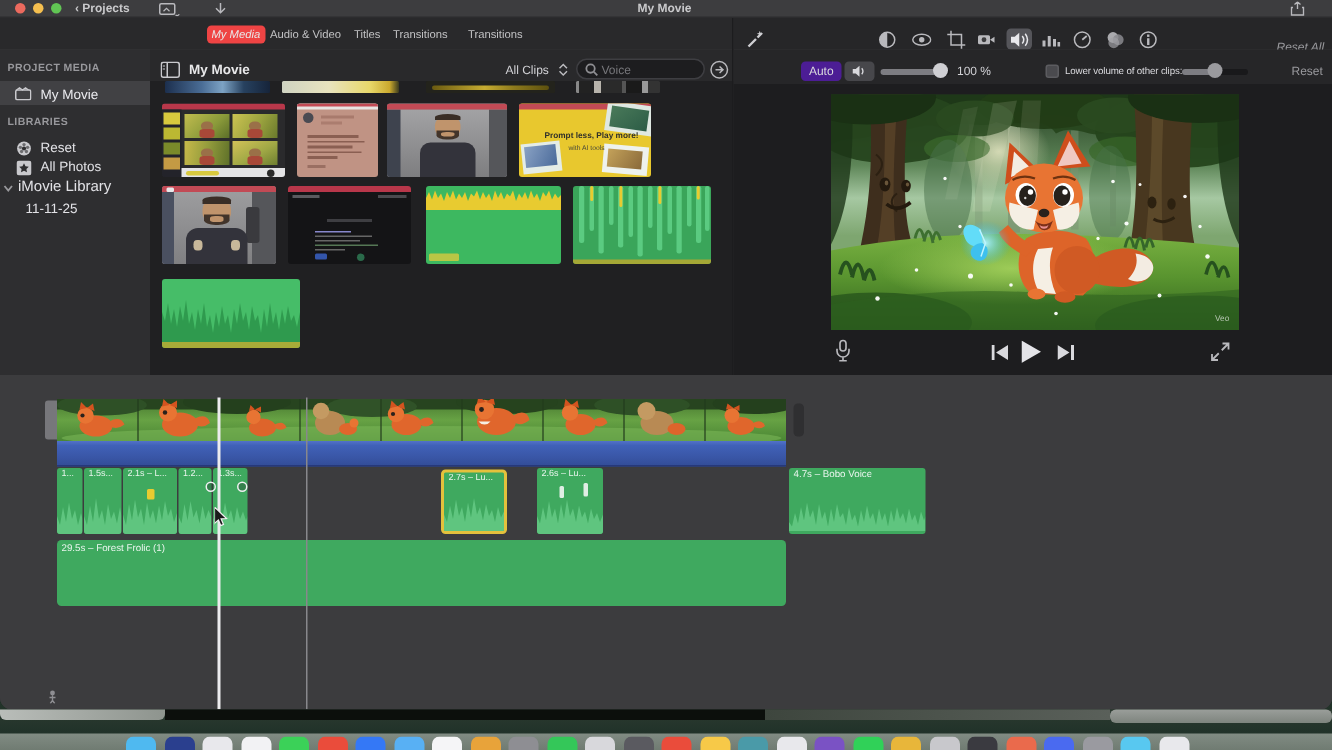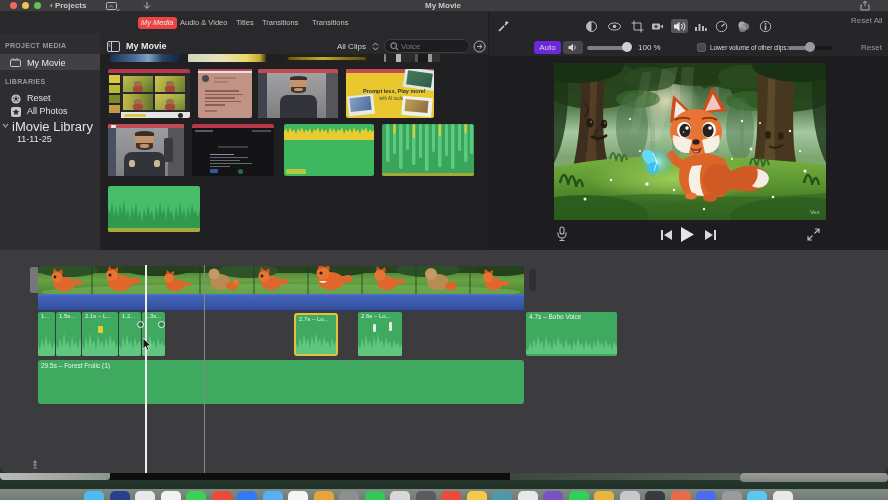--- a/index.html
+++ b/index.html
@@ -99,21 +99,21 @@
       <svg class="abs" style="left:248px;top:8px;" width="14" height="13" viewBox="0 0 14 13">
           <circle cx="5" cy="5" r="3.6" fill="#b9b9bd" opacity="0.9"></circle>
           <circle cx="8.5" cy="6.5" r="3.6" fill="#8a8a8e" opacity="0.85"></circle>
           <circle cx="5.5" cy="8.5" r="3.6" fill="#a0a0a4" opacity="0.7"></circle>
         </svg>
       <svg class="abs" style="left:270px;top:8px;" width="13" height="13" viewBox="0 0 13 13">
           <circle cx="6.5" cy="6.5" r="5.2" fill="none" stroke="#b9b9bd" stroke-width="1"></circle>
           <rect x="5.7" y="3" width="1.6" height="1.6" fill="#b9b9bd"></rect>
           <rect x="5.7" y="5.5" width="1.6" height="4.5" fill="#b9b9bd"></rect>
         </svg>
-      <div class="abs graytxt" style="left:362px;top:4px;font-size:8px;">Reset All</div>
+      <div class="abs graytxt" style="left:362px;top:15px;font-size:8px;font-style:italic;">Reset All</div>
     </div>
     <div id="browhead">
       <svg class="abs" style="left:7px;top:8px;" width="13" height="11" viewBox="0 0 13 11">
           <rect x="0.5" y="0.5" width="12" height="10" rx="1.5" fill="none" stroke="#c9c9cd" stroke-width="1"></rect>
           <line x1="4.5" y1="0.5" x2="4.5" y2="10.5" stroke="#c9c9cd" stroke-width="1"></line>
           <line x1="1.5" y1="3" x2="3" y2="3" stroke="#c9c9cd" stroke-width="0.8"></line>
           <line x1="1.5" y1="5" x2="3" y2="5" stroke="#c9c9cd" stroke-width="0.8"></line>
         </svg>
       <div class="abs" style="left:26px;top:8px;font-size:9px;font-weight:bold;color:#e8e8ea;">My Movie</div>
       <div class="abs" style="left:237px;top:9px;font-size:8px;color:#d2d2d6;">All Clips</div>
@@ -125,21 +125,21 @@
           <circle cx="3.7" cy="3.7" r="2.8" fill="none" stroke="#8e8e92" stroke-width="1.2"></circle>
           <line x1="5.9" y1="5.9" x2="8.2" y2="8.2" stroke="#8e8e92" stroke-width="1.2"></line>
         </svg>
       <div class="abs" style="left:301px;top:9px;font-size:8px;color:#77777b;">Voice</div>
       <svg class="abs" style="left:373px;top:7px;" width="13" height="13" viewBox="0 0 13 13">
           <circle cx="6.5" cy="6.5" r="5.5" fill="none" stroke="#b9b9bd" stroke-width="1"></circle>
           <path d="M4 6.5 L8.5 6.5 M6.7 4.3 L9 6.5 L6.7 8.7" stroke="#b9b9bd" stroke-width="1" fill="none"></path>
         </svg>
     </div>
     <div id="volrow">
-      <div class="abs" style="left:45px;top:8px;width:27px;height:13px;background:#6d28d9;border-radius:3px;font-size:8px;color:#d9d9dd;text-align:center;line-height:13px;">Auto</div>
+      <div class="abs" style="left:45px;top:8px;width:27px;height:13px;background:#4c1d95;border-radius:3px;font-size:8px;color:#d9d9dd;text-align:center;line-height:13px;">Auto</div>
       <div class="abs" style="left:74px;top:8px;width:20px;height:13px;background:#47474b;border-radius:3px;"></div>
       <svg class="abs" style="left:79px;top:10px;" width="11" height="9" viewBox="0 0 11 9">
           <path d="M0.5 3 L2.5 3 L5 0.8 L5 8.2 L2.5 6 L0.5 6 Z" fill="#d9d9dd"></path>
           <path d="M6.5 2.5 q1.6 2 0 4" stroke="#d9d9dd" stroke-width="0.9" fill="none"></path>
         </svg>
       <div class="abs" style="left:98px;top:12.5px;width:46px;height:4px;background:#19191b;border-radius:2px;"></div>
       <div class="abs" style="left:98px;top:12.5px;width:40px;height:4px;background:#7d7d82;border-radius:2px;"></div>
       <div class="abs" style="left:133px;top:9px;width:10px;height:10px;background:#cfcfd3;border-radius:50%;"></div>
       <div class="abs" style="left:149px;top:10px;font-size:8px;color:#d2d2d6;">100 %</div>
       <div class="abs" style="left:208px;top:10px;width:9px;height:9px;background:#4a4a4e;border-radius:2px;border:1px solid #5c5c60;"></div>
@@ -169,21 +169,21 @@
         </svg>
       <div class="abs" style="left:27px;top:60px;font-size:9px;color:#e2e2e6;">Reset</div>
       <svg class="abs" style="left:11px;top:74px;" width="10" height="10" viewBox="0 0 10 10">
           <rect x="0" y="0" width="10" height="10" rx="2" fill="#c9c9cd"></rect>
           <path d="M5 1.8 l1 2 2.2 0.3 -1.6 1.6 0.4 2.2 -2 -1 -2 1 0.4 -2.2 -1.6 -1.6 2.2 -0.3 z" fill="#2e2e30"></path>
         </svg>
       <div class="abs" style="left:27px;top:73px;font-size:9px;color:#e2e2e6;">All Photos</div>
       <svg class="abs" style="left:2px;top:89px;" width="7" height="7" viewBox="0 0 7 7">
           <path d="M1 2 L3.5 5 L6 2" stroke="#98989c" stroke-width="1.2" fill="none"></path>
         </svg>
-      <div class="abs" style="left:12px;top:86px;font-size:13px;color:#e2e2e6;">iMovie Library</div>
+      <div class="abs" style="left:12px;top:86px;font-size:10px;color:#e2e2e6;">iMovie Library</div>
       <div class="abs" style="left:17px;top:101px;font-size:9px;color:#e2e2e6;">11-11-25</div>
     </div>
     <div id="browser">
 
       <div class="abs" style="left:10px;top:0px;width:70px;height:8px;background:linear-gradient(90deg,#1c2f4e,#4a6d96 35%,#7da3c4 55%,#27415f 75%,#16243a);border-radius:1px;"></div>
       <div class="abs" style="left:88px;top:0px;width:78px;height:8px;background:linear-gradient(90deg,#cfd3c2,#e8e3be 40%,#e8d86a 75%,#caa92e 92%,#3a3a1e);border-radius:1px;"></div>
       <div class="abs" style="left:184px;top:0px;width:86px;height:8px;background:#23231c;border-radius:1px;">
           <div class="abs" style="left:4px;top:3px;width:78px;height:2.5px;background:linear-gradient(90deg,#6a5a10,#c7ad31 45%,#8d7a1c 70%,#5c500e);border-radius:2px;"></div>
         </div>
       <div class="abs" style="left:284px;top:0px;width:56px;height:8px;background:linear-gradient(90deg,#888 0 4%,#222 4% 22%,#b8b4ac 22% 30%,#2a2a2a 30% 55%,#555 55% 60%,#1a1a1a 60% 78%,#999 78% 86%,#333 86%);border-radius:1px;"></div>

